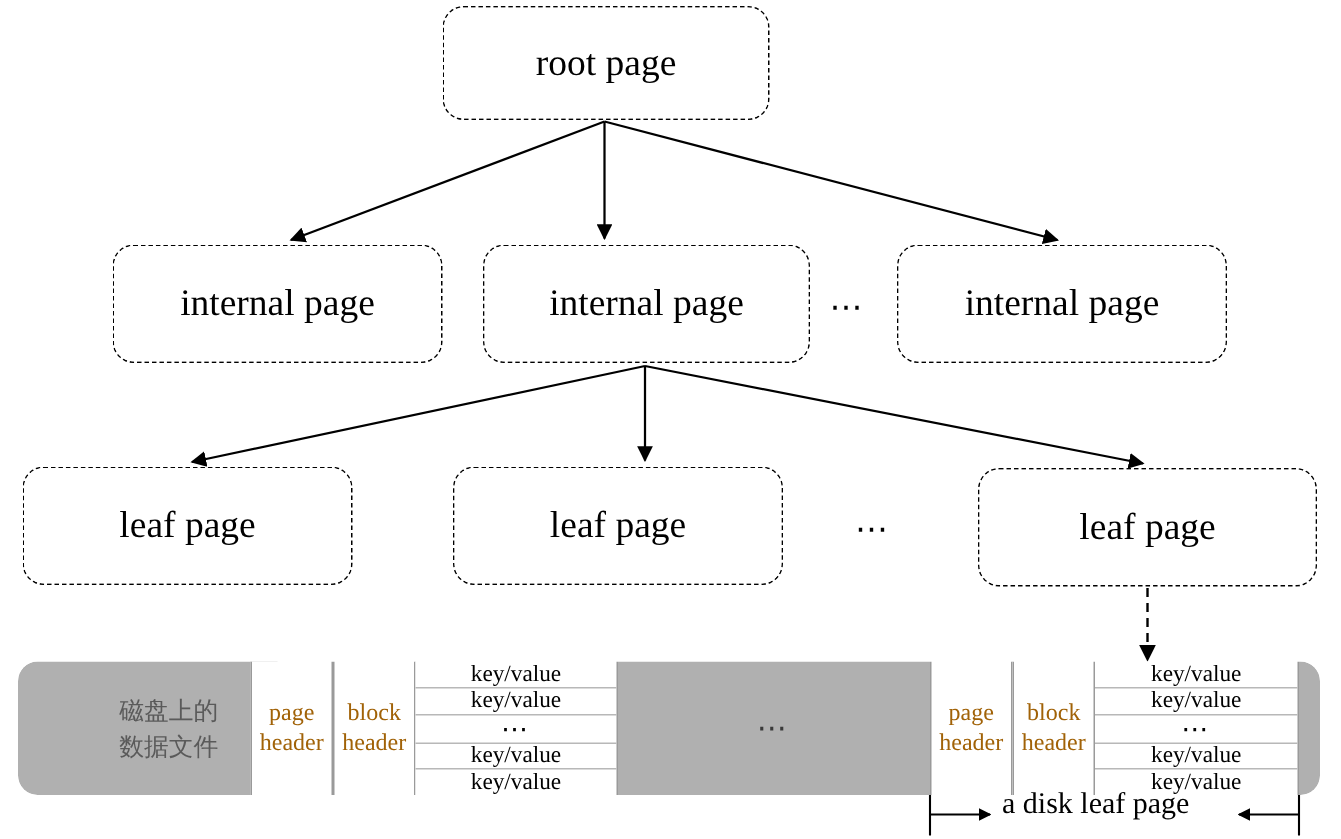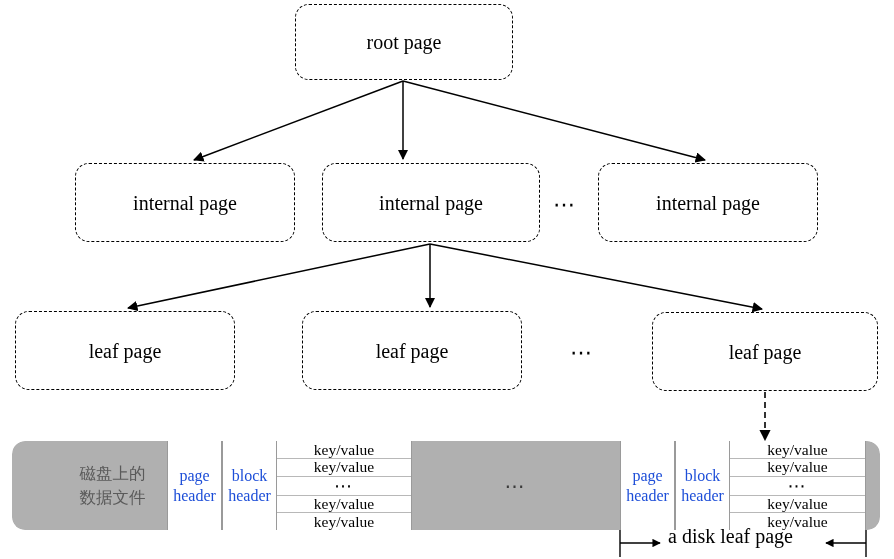--- a/index.html
+++ b/index.html
@@ -27,21 +27,21 @@
     position: absolute;
     border: 1.6px dashed #000000;
     border-radius: 14px;
     background: #ffffff;
     display: flex;
     align-items: center;
     justify-content: center;
     box-sizing: border-box;
   }
   .node-label {
-    font-size: 20px;
+    font-size: 25px;
     color: #000000;
     line-height: 1;
   }
   .ellipsis-h {
     position: absolute;
     font-size: 22px;
     letter-spacing: 2px;
     color: #000000;
     line-height: 1;
   }
@@ -85,21 +85,21 @@
   .hdr {
     display: flex;
     align-items: center;
     justify-content: center;
     border-left: 1px solid #9a9a9a;
     border-right: 1px solid #9a9a9a;
     background: #ffffff;
   }
   .hdr-text {
     font-size: 16px;
-    color: #1d4ed8;
+    color: #a16207;
     text-align: center;
     line-height: 1.25;
   }
   .kv-col {
     background: #ffffff;
     display: flex;
     flex-direction: column;
     border-right: 1px solid #9a9a9a;
     justify-content: center;
   }

